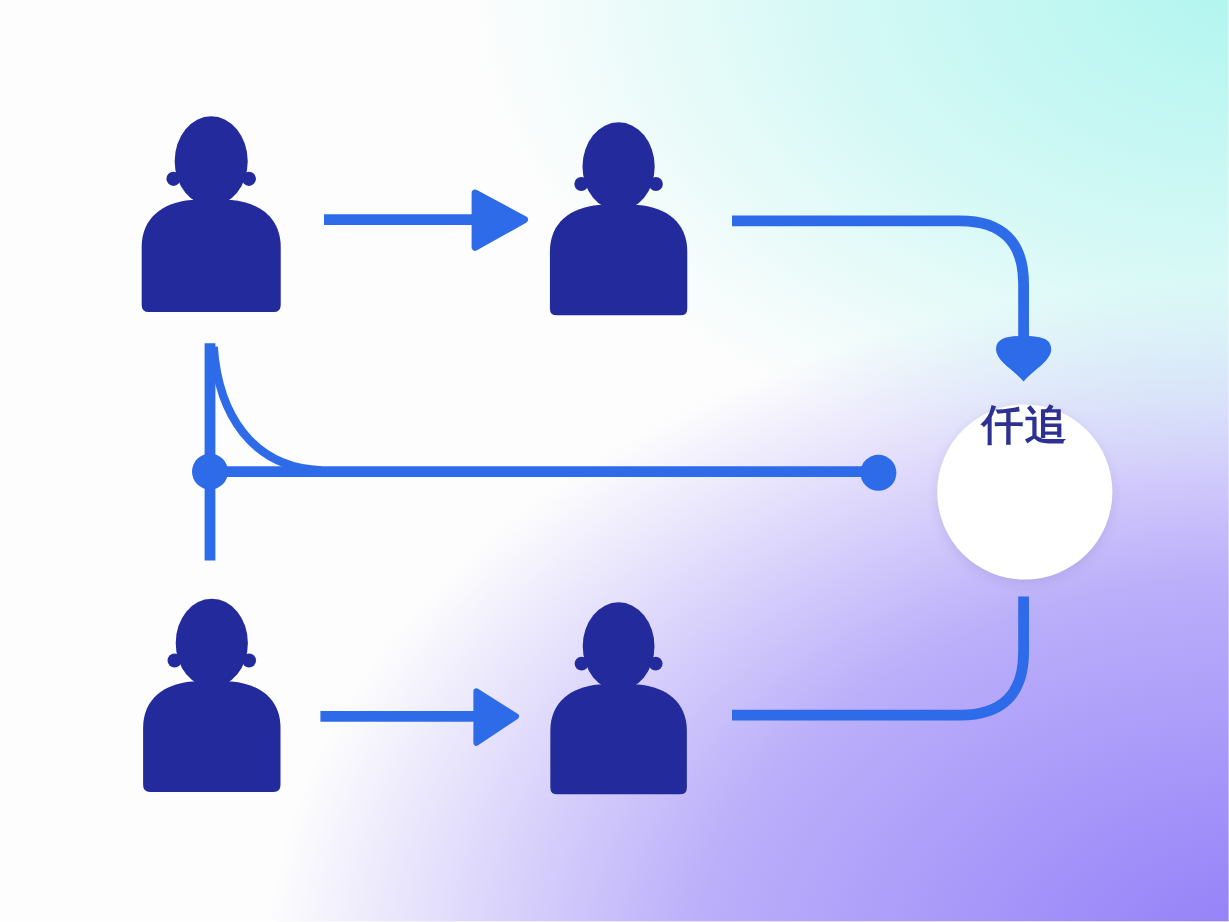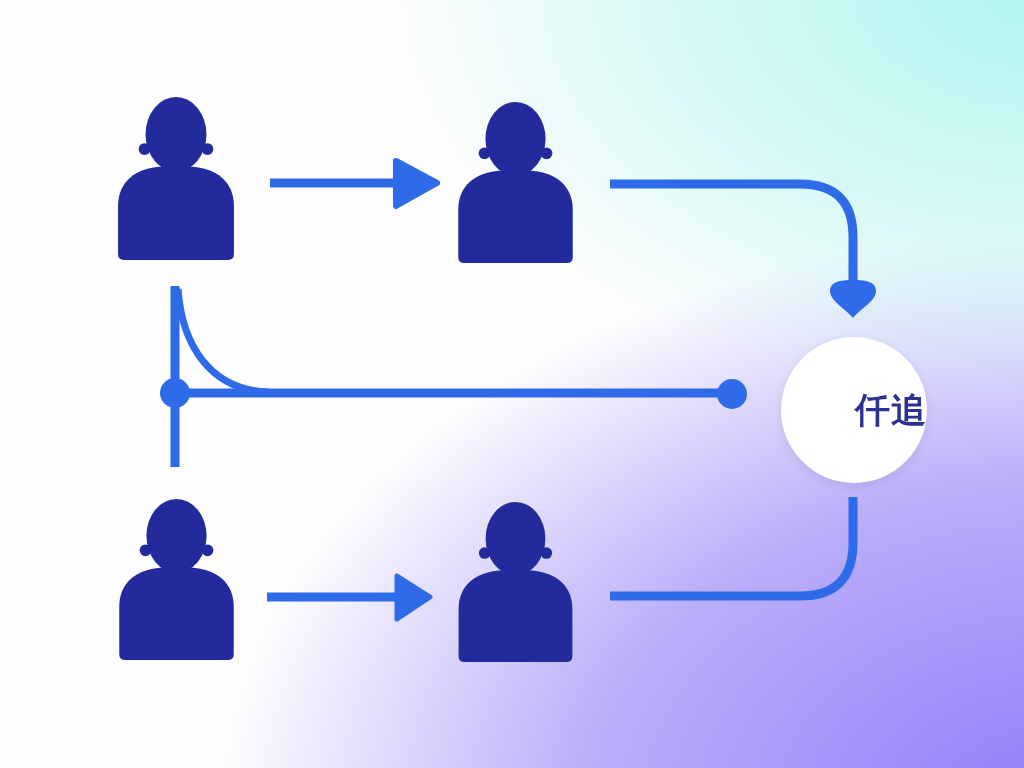--- a/index.html
+++ b/index.html
@@ -27,22 +27,22 @@
   .visitor-node {
     position: absolute;
     left: 781px;
     top: 337px;
     width: 146px;
     height: 146px;
     border-radius: 50%;
     background: #ffffff;
     box-shadow: 0 3px 10px rgba(40, 40, 90, 0.10);
     display: flex;
-    flex-direction: column;
-    align-items: flex-end;
+    flex-direction: row;
+    align-items: flex-start;
     justify-content: center;
     text-align: center;
     z-index: 2;
   }
   .visitor-node .label-cjk {
     font-size: 35px;
     font-weight: 700;
     line-height: 1.05;
     color: #2c3192;
     letter-spacing: 1px;

